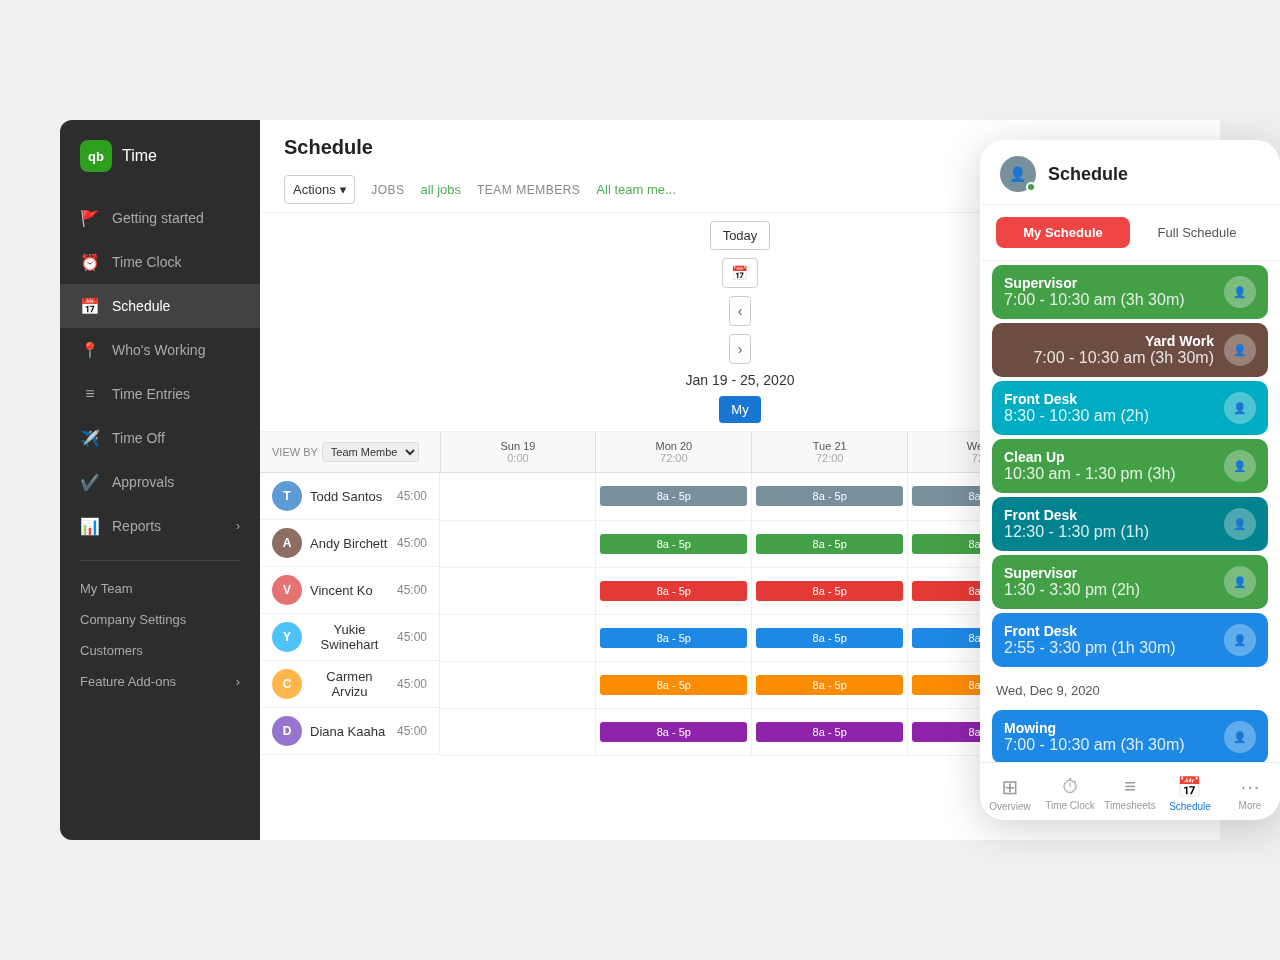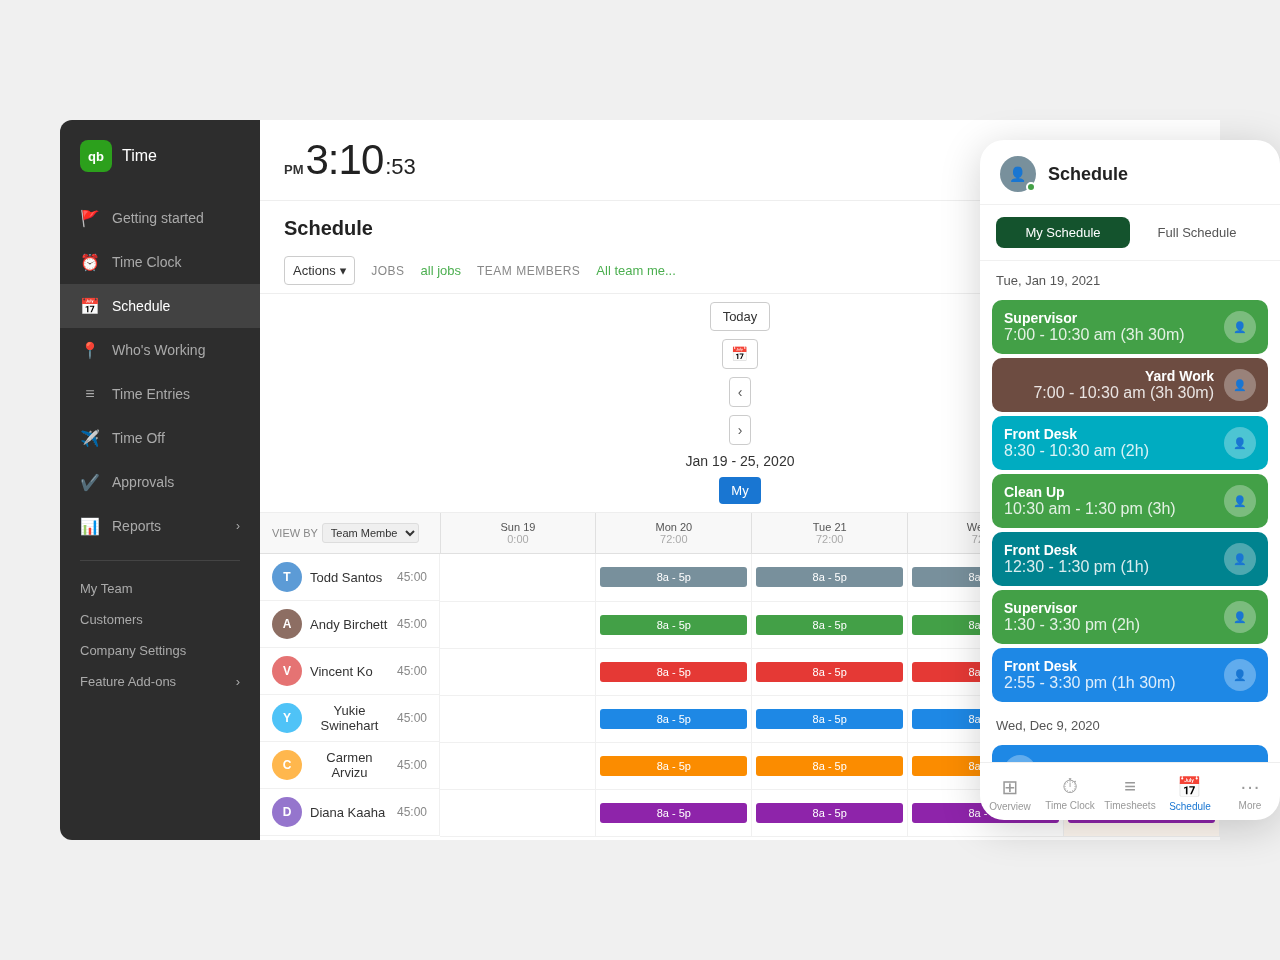--- a/index.html
+++ b/index.html
@@ -445,23 +445,23 @@
       flex: 1;
       padding: 8px;
       text-align: center;
       font-size: 13px;
       cursor: pointer;
       border-radius: 8px;
       color: #555;
     }
 
     .mobile-tab.active {
-      background: #14532d;
-      color: white;
-      font-weight: 400;
+      background: #ef4444;
+      color: white;
+      font-weight: 700;
     }
 
     .mobile-schedule-content {
       flex: 1;
       overflow-y: auto;
       padding: 0;
     }
 
     .mobile-date-header {
       padding: 12px 16px 8px;
@@ -586,47 +586,35 @@
         <span class="sidebar-icon">📊</span>
         <span>Reports</span>
         <span style="margin-left:auto; font-size:12px;">›</span>
       </div>
       <hr class="sidebar-divider">
       <div class="sidebar-bottom">
         <div class="sidebar-bottom-item">
           <span>My Team</span>
         </div>
         <div class="sidebar-bottom-item">
+          <span>Company Settings</span>
+        </div>
+        <div class="sidebar-bottom-item">
           <span>Customers</span>
-        </div>
-        <div class="sidebar-bottom-item">
-          <span>Company Settings</span>
         </div>
         <div class="sidebar-bottom-item">
           <span>Feature Add-ons</span>
           <span>›</span>
         </div>
       </div>
     </div>
   </nav>
 
   <div class="main-content">
 
-    <div class="header">
-      <div class="clock-display">
-        <span class="clock-pm">PM</span>
-        <span class="clock-time">3:10</span>
-        <span class="clock-seconds">:53</span>
-      </div>
-      <div class="header-right">
-        <div class="qb-logo-small">qb</div>
-        <span class="header-brand">QuickBooks</span>
-        <span style="color:#ccc; margin: 0 4px;">|</span>
-      </div>
-    </div>
 
     <div class="schedule-section">
       <div class="schedule-title">Schedule</div>
 
       <div class="schedule-toolbar">
         <button class="btn-actions">
           <span>Actions</span>
           <span>▾</span>
         </button>
         <span class="toolbar-label">JOBS</span>
@@ -813,21 +801,20 @@
       </div>
       <div class="mobile-title">Schedule</div>
     </div>
 
     <div class="mobile-tabs">
       <div class="mobile-tab active">My Schedule</div>
       <div class="mobile-tab">Full Schedule</div>
     </div>
 
     <div class="mobile-schedule-content" id="mobile-schedule-content">
-    <div class="mobile-date-header">Tue, Jan 19, 2021</div>
         <div class="mobile-shift-item" style="background: rgb(67, 160, 71);">
           <div class="mobile-shift-info">
             <div class="mobile-shift-title">Supervisor</div>
             <div class="mobile-shift-time">7:00 - 10:30 am (3h 30m)</div>
           </div>
           <div class="mobile-shift-avatar">👤</div>
         </div>
         <div class="mobile-shift-item" style="background: rgb(109, 76, 65); text-align: right;">
           <div class="mobile-shift-info">
             <div class="mobile-shift-title">Yard Work</div>
@@ -865,20 +852,24 @@
         </div>
         <div class="mobile-shift-item" style="background: rgb(30, 136, 229);">
           <div class="mobile-shift-info">
             <div class="mobile-shift-title">Front Desk</div>
             <div class="mobile-shift-time">2:55 - 3:30 pm (1h 30m)</div>
           </div>
           <div class="mobile-shift-avatar">👤</div>
         </div>
         <div class="mobile-date-header">Wed, Dec 9, 2020</div>
         <div class="mobile-shift-item" style="background: rgb(30, 136, 229);">
+          <div class="mobile-shift-info">
+            <div class="mobile-shift-title">Mowing</div>
+            <div class="mobile-shift-time">7:00 - 10:30 am (3h 30m)</div>
+          </div>
           <div class="mobile-shift-avatar">👤</div>
         </div>
       </div>
 
     <div class="mobile-bottom-nav">
       <div class="mobile-nav-item">
         <span class="mobile-nav-icon">⊞</span>
         <span class="mobile-nav-label">Overview</span>
       </div>
       <div class="mobile-nav-item">

